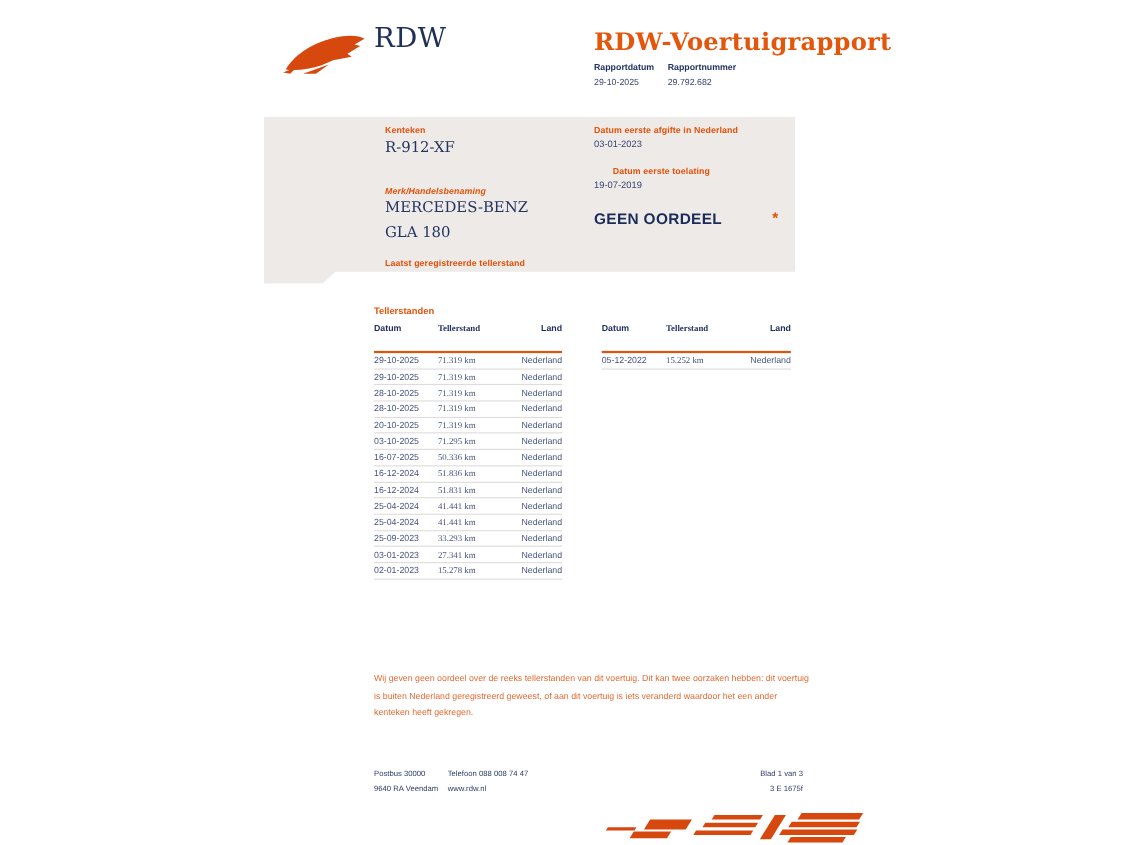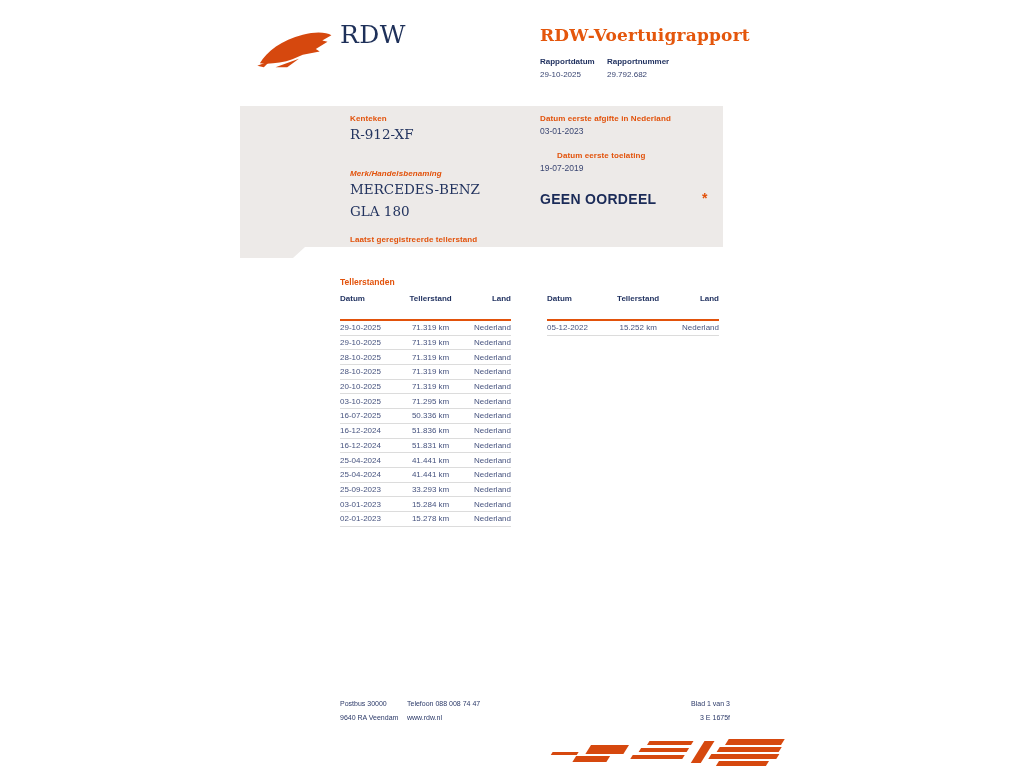--- a/index.html
+++ b/index.html
@@ -5,21 +5,21 @@
   html,body{margin:0;padding:0;background:#ffffff;}
   .sheet{
     position:relative;width:1024px;height:768px;background:#ffffff;overflow:hidden;
     font-family:"Liberation Sans",sans-serif;color:#1E2F5E;
   }
   
   .bird{position:absolute;left:256px;top:24px;width:78px;height:46px;}
   .wordmark{position:absolute;left:340px;top:20px;font-family:"DejaVu Serif",serif;
     font-size:25px;color:#1E3059;letter-spacing:.5px;text-align:center;}
   .report-title{position:absolute;left:540px;top:25px;margin:0;font-family:"DejaVu Serif",serif;
-    font-size:17px;font-weight:700;color:#E4560C;letter-spacing:.2px;}
+    font-size:22px;font-weight:700;color:#E4560C;letter-spacing:.2px;}
   .meta{position:absolute;left:540px;top:57px;display:flex;gap:14px;}
   .meta .lbl{font-size:8px;font-weight:bold;color:#1E2F5E;}
   .meta .val{font-size:8px;color:#3A4672;margin-top:4px;}
   .meta-col.first{width:53px;}
   
   .panel{position:absolute;left:240px;top:106px;width:483px;height:152px;background:#EDEAE8;
     clip-path:polygon(0 0,483px 0,483px 141px,65px 141px,53px 152px,0 152px);}
   .fld-lbl{font-size:8px;font-weight:bold;color:#E2520B;letter-spacing:.1px;}
   .fld-val{font-family:"DejaVu Serif",serif;font-size:13.5px;color:#23345F;}
   .col-l{position:absolute;left:110px;top:8px;width:195px;}
@@ -32,21 +32,21 @@
   
   .tbl-heading{position:absolute;left:340px;top:277px;font-size:8.5px;font-weight:bold;color:#E2520B;}
   .mtable{position:absolute;top:291px;font-size:8px;color:#46537F;}
   .mtable.left{left:340px;width:171px;}
   .mtable.right{left:547px;width:172px;}
   .thead{display:flex;align-items:flex-end;height:12px;border-bottom:2px solid #E2520B;
     font-weight:bold;color:#1E2F5E;padding-bottom:16px;}
   .trow{display:flex;align-items:center;height:14.7px;border-bottom:1px solid #DCDCDC;box-sizing:border-box;}
   .tcell{white-space:nowrap;}
   .c0{width:34%;text-align:left;}
-  .c1{width:38%;text-align:center;}
+  .c1{width:38%;font-family:Liberation Serif, serif;}
   .c2{flex:1;text-align:right;}
   
   .footnote{position:absolute;left:340px;top:603px;width:398px;}
   .fn-head{font-size:10px;font-weight:800;color:#1B2B58;letter-spacing:.2px;}
   .fn-star{color:#E2520B;font-size:10px;font-weight:800;margin-right:2px;}
   .fn-body{margin-top:6px;font-size:8px;line-height:15.5px;color:#E56A33;}
   
   .footer{position:absolute;left:340px;top:700px;width:390px;font-size:7px;color:#2B3968;}
   .footer .row{display:flex;margin-bottom:7px;}
   .f-col1{width:67px;}
@@ -166,21 +166,21 @@
           <div class="tcell c1">41.441 km</div>
           <div class="tcell c2">Nederland</div>
         </div>
         <div class="trow">
           <div class="tcell c0">25-09-2023</div>
           <div class="tcell c1">33.293 km</div>
           <div class="tcell c2">Nederland</div>
         </div>
         <div class="trow">
           <div class="tcell c0">03-01-2023</div>
-          <div class="tcell c1">15.284 km</div>
+          <div class="tcell c1">27.341 km</div>
           <div class="tcell c2">Nederland</div>
         </div>
         <div class="trow">
           <div class="tcell c0">02-01-2023</div>
           <div class="tcell c1">15.278 km</div>
           <div class="tcell c2">Nederland</div>
         </div>
       </div>
   </div>
 
@@ -193,20 +193,21 @@
     <div>
         <div class="trow">
           <div class="tcell c0">05-12-2022</div>
           <div class="tcell c1">15.252 km</div>
           <div class="tcell c2">Nederland</div>
         </div>
       </div>
   </div>
 
   <section class="footnote">
+    <div class="fn-body">Wij geven geen oordeel over de reeks tellerstanden van dit voertuig. Dit kan twee oorzaken hebben: dit voertuig is buiten Nederland geregistreerd geweest, of aan dit voertuig is iets veranderd waardoor het een ander kenteken heeft gekregen.</div>
   </section>
 
   <footer class="footer">
     <div class="row">
       <div class="f-col1">Postbus 30000</div>
       <div class="f-col2">Telefoon 088 008 74 47</div>
       <div class="f-col3">Blad 1 van 3</div>
     </div>
     <div class="row">
       <div class="f-col1">9640 RA Veendam</div>

